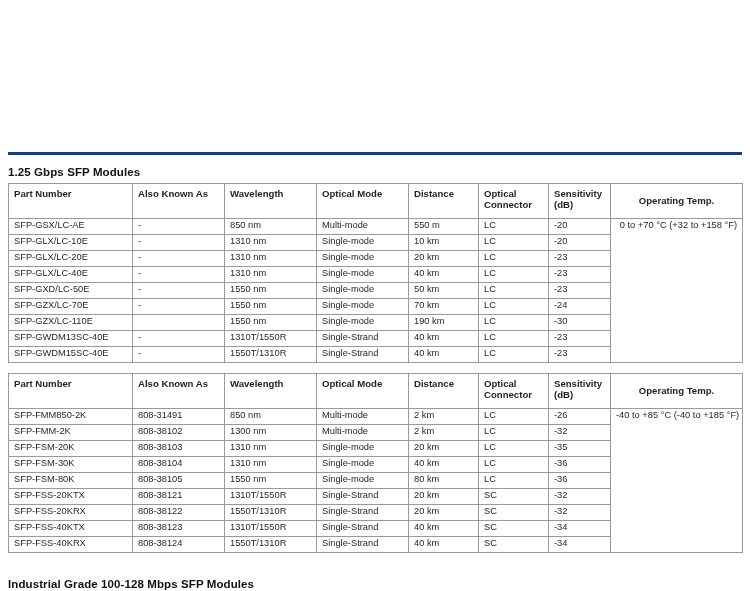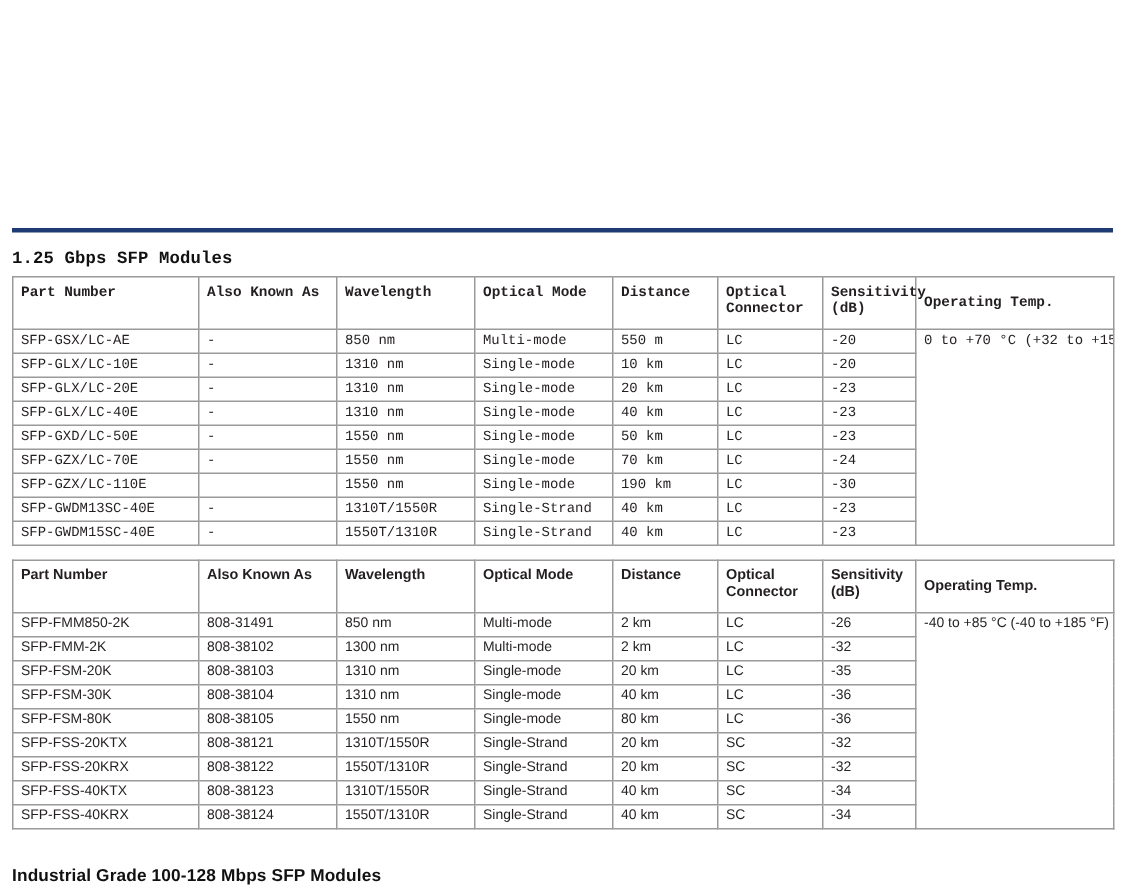--- a/index.html
+++ b/index.html
@@ -58,20 +58,21 @@
     background: #ffffff;
     font-weight: bold;
     font-size: 9.6px;
     text-align: left;
     padding: 4px 5px 4px 5px;
     line-height: 1.18;
     vertical-align: top;
     height: 26px;
   }
   table.spec thead th.center {
+    text-align: center;
     vertical-align: middle;
   }
   table.spec tbody td {
     padding: 1px 5px 1px 5px;
     line-height: 1.28;
     height: 13px;
     white-space: nowrap;
     overflow: hidden;
   }
   td.temp-cell {
@@ -82,21 +83,21 @@
   
   col.c-part { width: 124px; }
   col.c-aka  { width: 92px; }
   col.c-wave { width: 92px; }
   col.c-mode { width: 92px; }
   col.c-dist { width: 70px; }
   col.c-conn { width: 70px; }
   col.c-sens { width: 62px; }
   col.c-temp { width: 132px; }
 
-  .sec1 { top: 166px; font-family: Liberation Mono, monospace; }
+  .sec1 { top: 166px; }
   .sec2 { top: 373px; }
   .sec3 { top: 578px; }
 </style>
 </head>
 <body>
 
 <div class="page">
 
   <div class="top-rule"></div>
 

